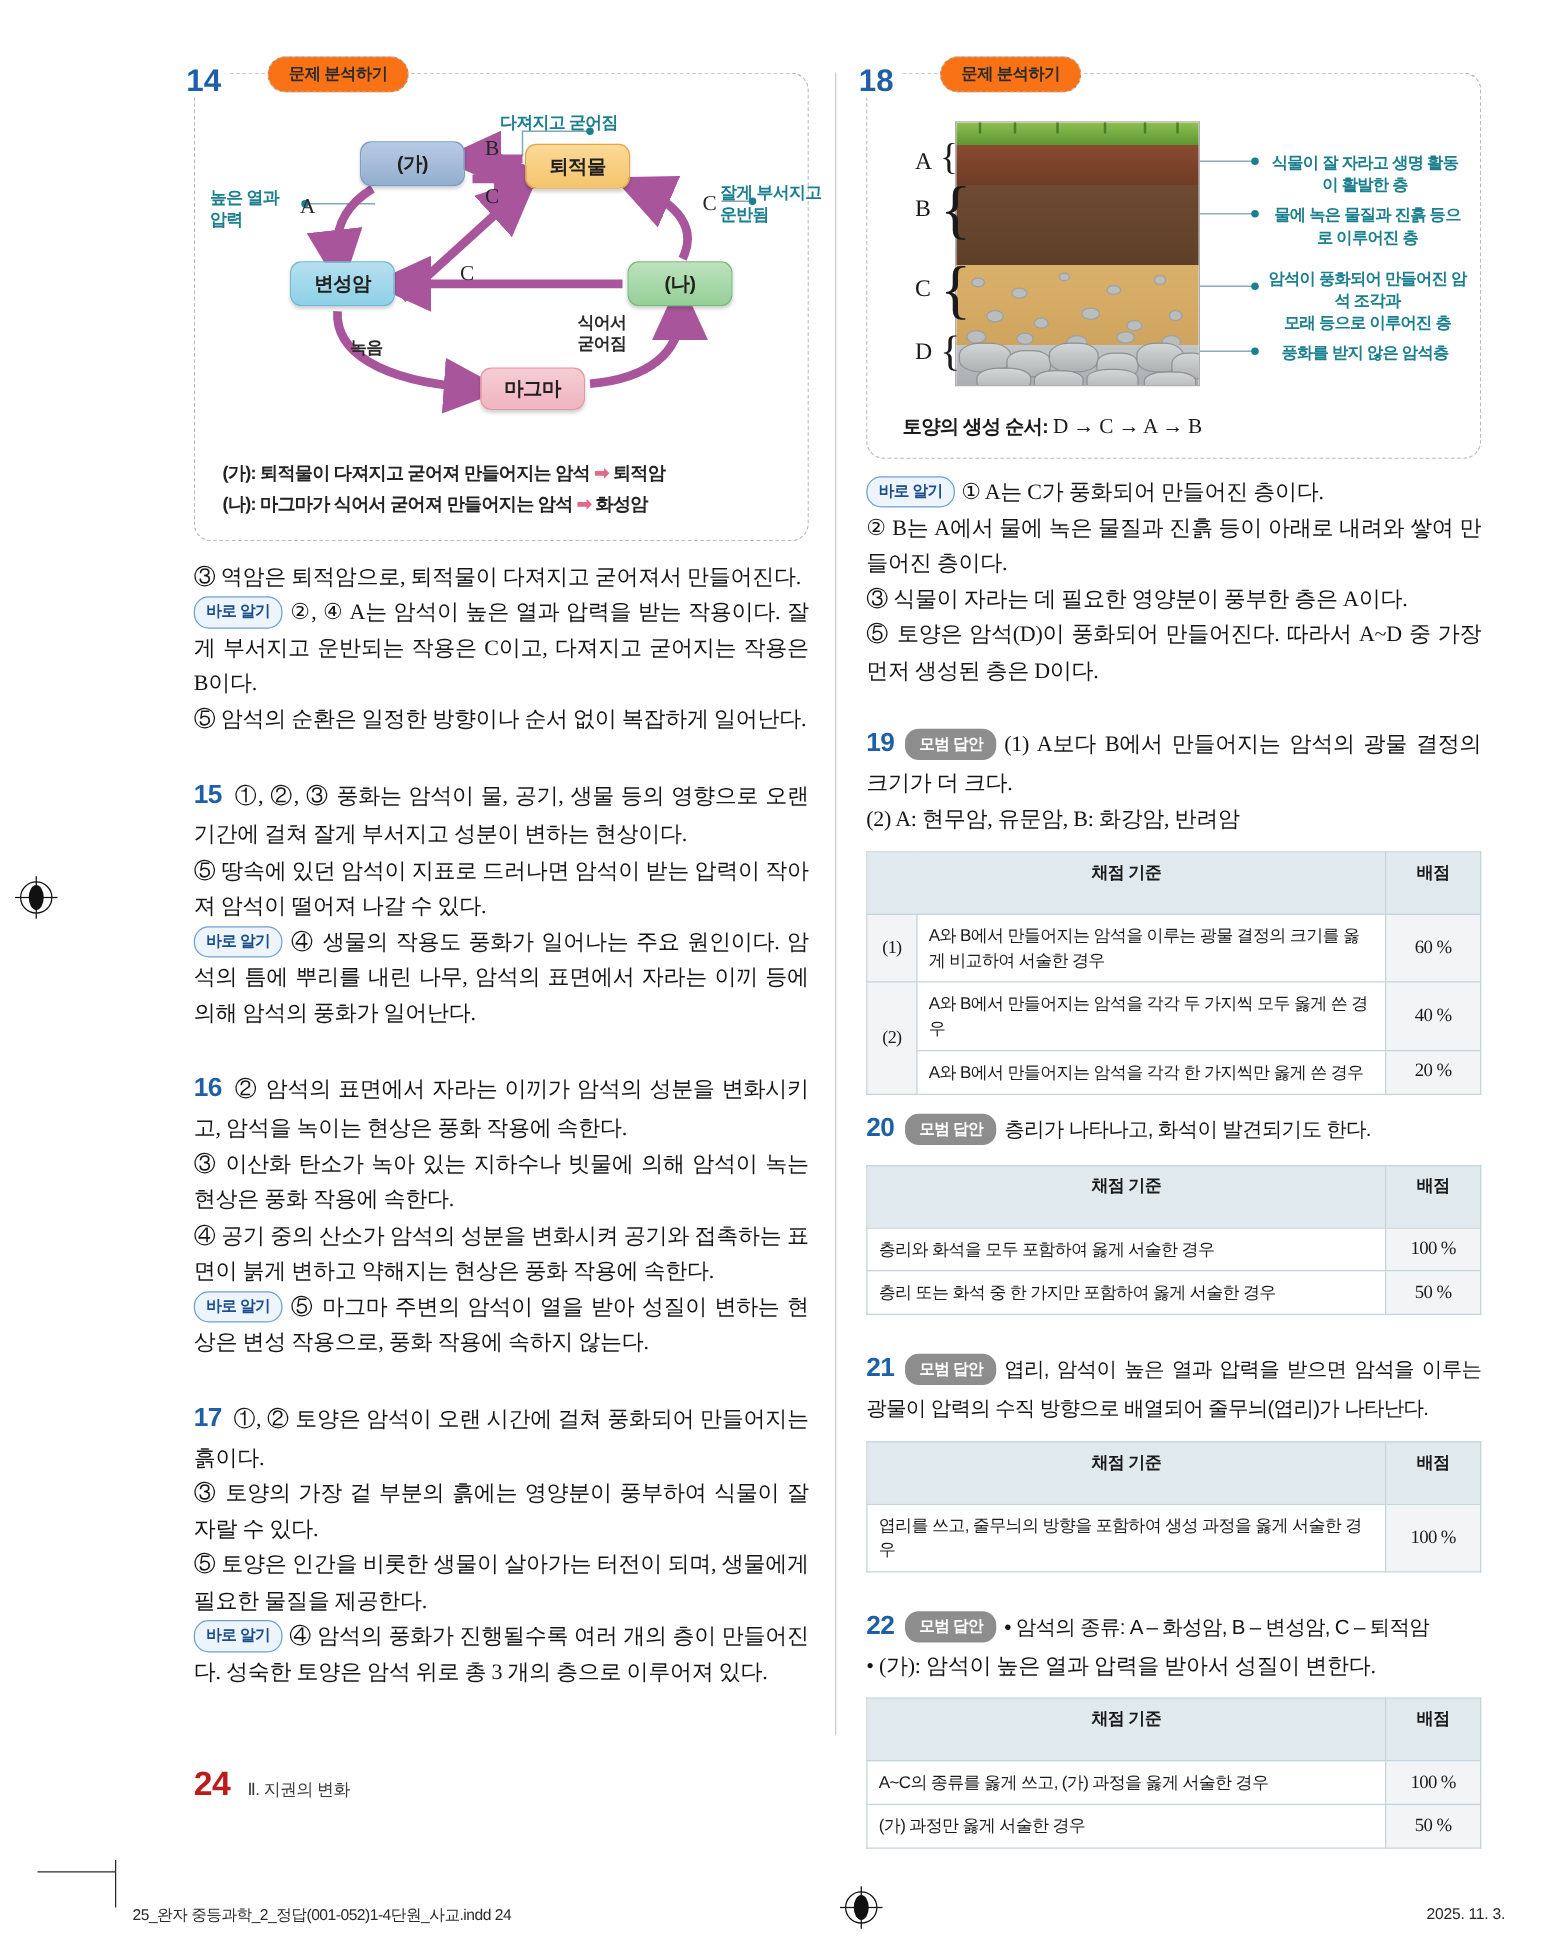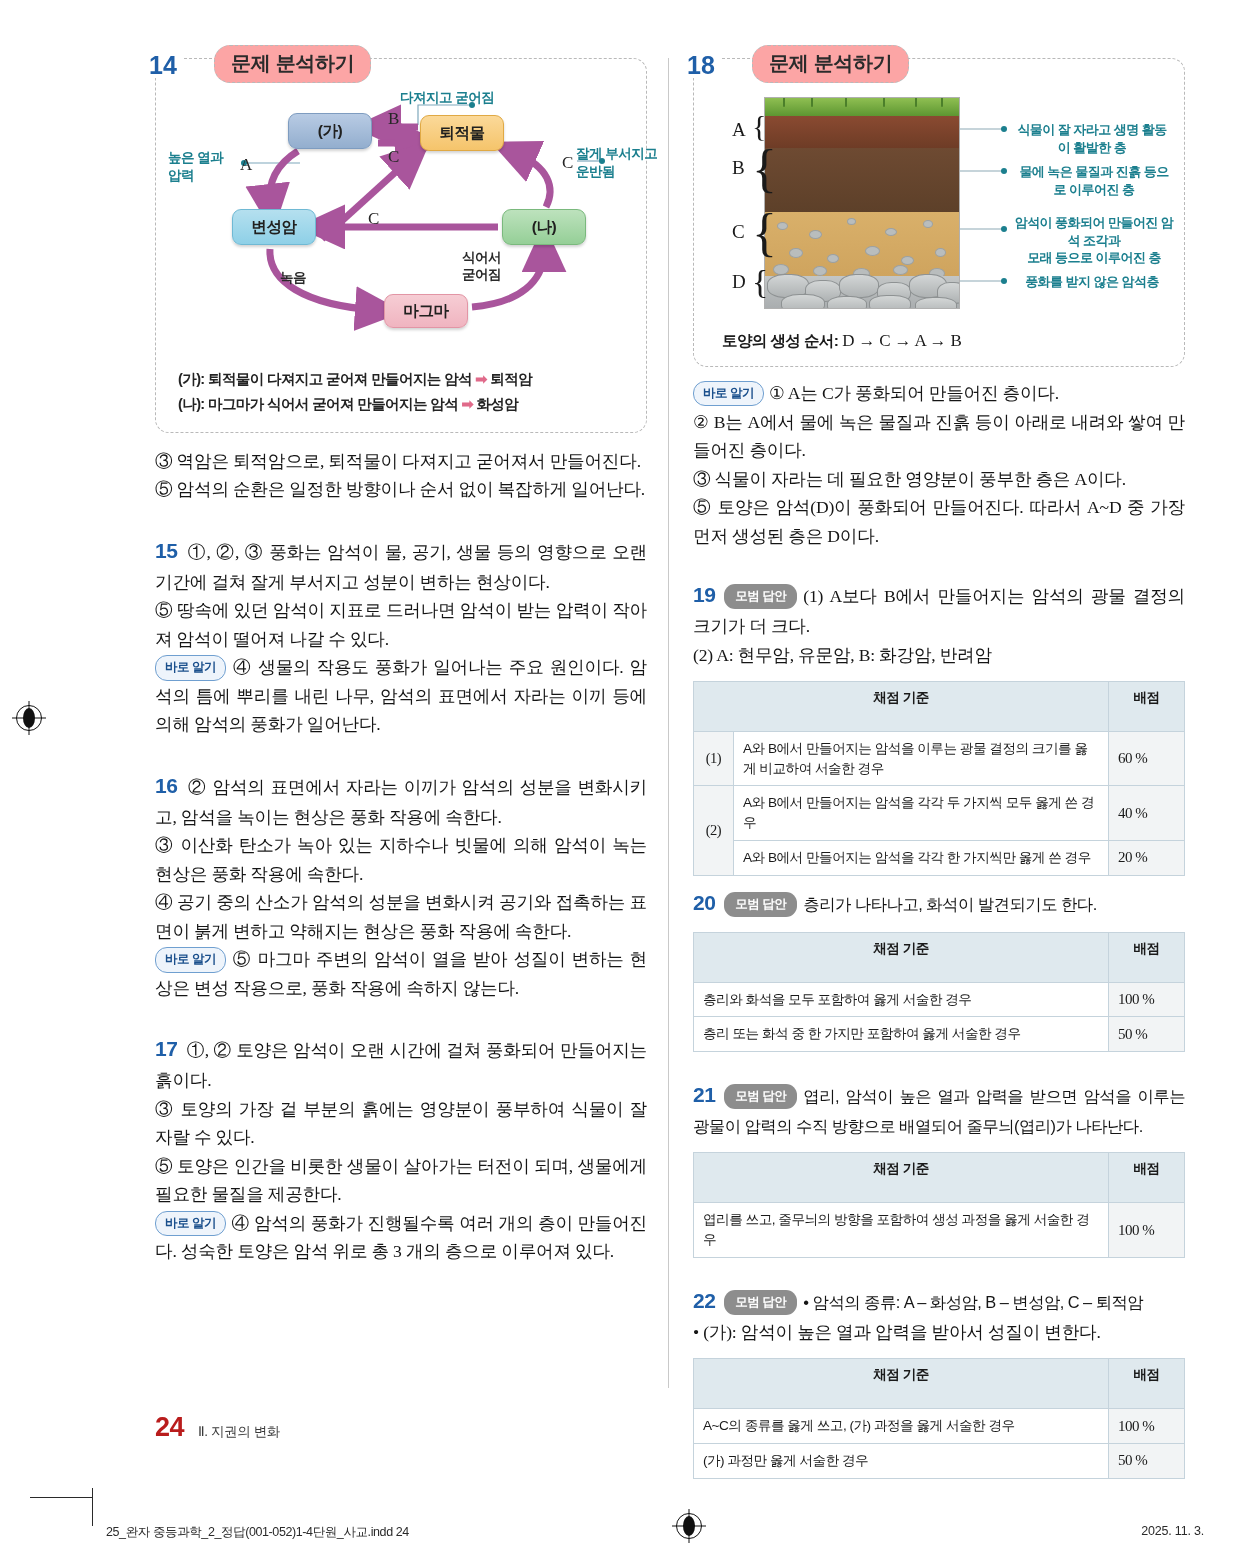--- a/index.html
+++ b/index.html
@@ -33,26 +33,26 @@
     background:#fff;
   }
   .analysis-num {
     position:absolute; left:-13px; top:-6px;
     font-family:"Liberation Sans", sans-serif;
     font-weight:bold; font-size:25px; color:#1f5fa8;
     background:#fff; padding:0 6px; line-height:1;
   }
   .analysis-tag {
     position:absolute; left:58px; top:-14px;
-    background:#fca5a5;
+    background:#f97316;
     border:1.4px dashed #b9b9b9;
     border-radius:16px;
     padding:4px 16px 5px 16px;
-    font-family:Liberation Sans, sans-serif;
-    font-weight:bold; font-size:20px;
+    font-family:Liberation Serif, serif;
+    font-weight:bold; font-size:13px;
     color:#2b2b2b;
     letter-spacing:-0.3px;
   }
 
   
   .cycle-wrap { position:relative; width:460px; height:272px; margin:10px auto 4px auto; }
   .cycle-wrap svg { position:absolute; left:0; top:0; }
   .nodebox {
     position:absolute;
     border-radius:9px;
@@ -218,21 +218,21 @@
     vertical-align:middle;
   }
   table.rubric thead th {
     background:#dfe9ee;
     font-weight:bold;
     text-align:center;
     padding:7px 0 24px 0;
   }
   table.rubric td.crit { text-align:left; line-height:1.45; }
   table.rubric td.score {
-    width:76px; 
+    width:76px; text-align:center;
     background:#f2f4f5;
     font-family:"Liberation Serif", serif;
     font-size:15px;
   }
   table.rubric td.grp {
     width:40px; text-align:center;
     background:#f2f4f5;
     font-family:"Liberation Serif", serif;
     font-size:14.5px;
   }
@@ -367,20 +367,21 @@
       <div class="cyc-note">
         <span>(가): 퇴적물이 다져지고 굳어져 만들어지는 암석 </span><span class="arw">➡</span><span> 퇴적암</span>
       </div>
       <div class="cyc-note">
         <span>(나): 마그마가 식어서 굳어져 만들어지는 암석 </span><span class="arw">➡</span><span> 화성암</span>
       </div>
     </div>
 
     <div class="item" style="margin-top:14px;">
       <p class="para">③ 역암은 퇴적암으로, 퇴적물이 다져지고 굳어져서 만들어진다.</p>
+      <p class="para"><span class="badge-know">바로 알기</span><span>②, ④ A는 암석이 높은 열과 압력을 받는 작용이다. 잘게 부서지고 운반되는 작용은 C이고, 다져지고 굳어지는 작용은 B이다.</span></p>
       <p class="para">⑤ 암석의 순환은 일정한 방향이나 순서 없이 복잡하게 일어난다.</p>
     </div>
 
     <div class="item" style="margin-top:30px;">
       <p class="para"><span class="qnum">15</span><span>①, ②, ③ 풍화는 암석이 물, 공기, 생물 등의 영향으로 오랜 기간에 걸쳐 잘게 부서지고 성분이 변하는 현상이다.</span></p>
       <p class="para">⑤ 땅속에 있던 암석이 지표로 드러나면 암석이 받는 압력이 작아져 암석이 떨어져 나갈 수 있다.</p>
       <p class="para"><span class="badge-know">바로 알기</span><span>④ 생물의 작용도 풍화가 일어나는 주요 원인이다. 암석의 틈에 뿌리를 내린 나무, 암석의 표면에서 자라는 이끼 등에 의해 암석의 풍화가 일어난다.</span></p>
     </div>
 
     <div class="item" style="margin-top:30px;">

